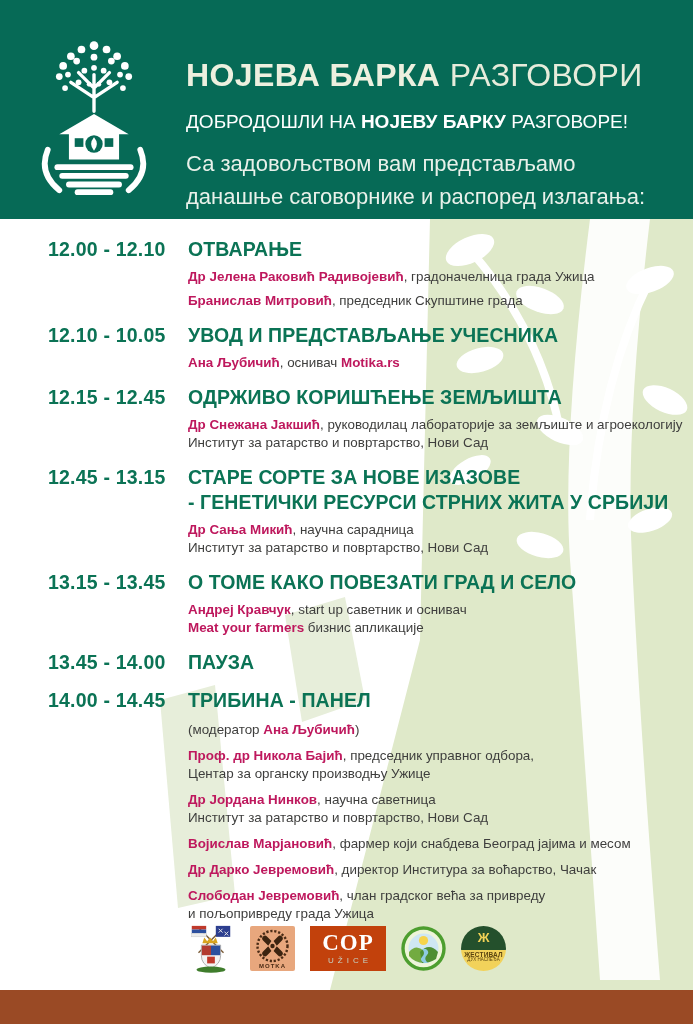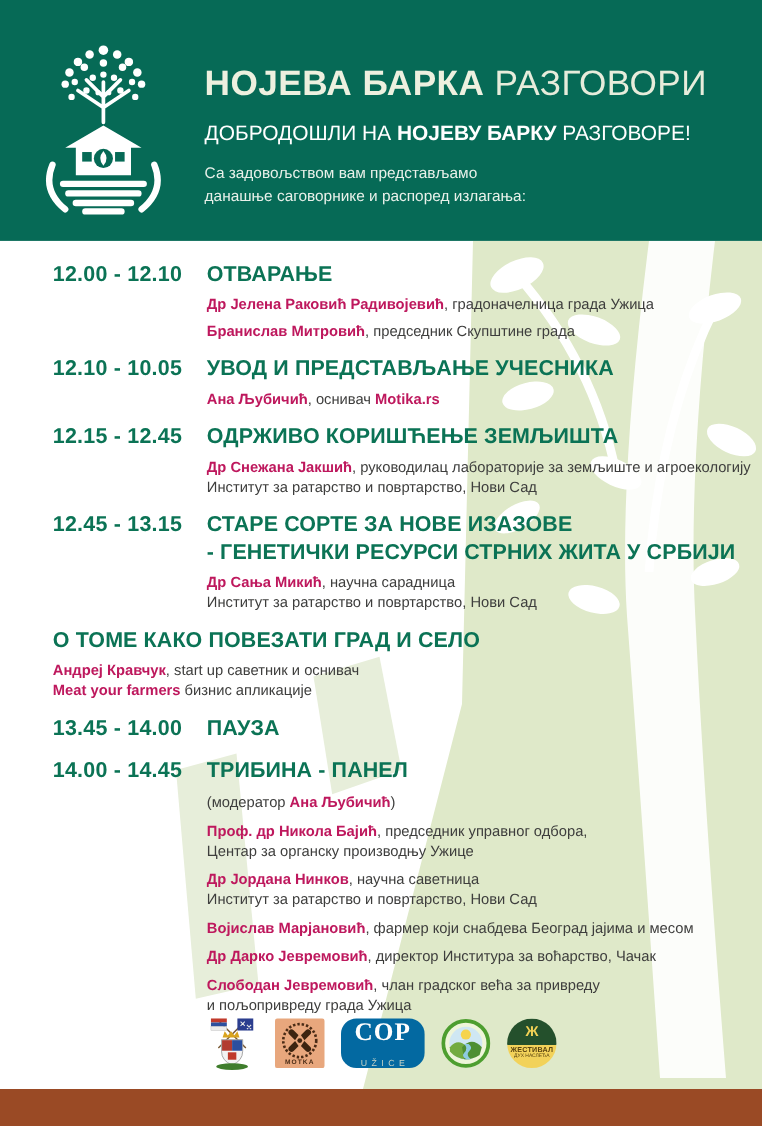--- a/index.html
+++ b/index.html
@@ -22,21 +22,21 @@
     position:absolute;left:0;top:0;right:0;height:219px;
     background:var(--header-bg);
   }
   .ark-logo{position:absolute;left:36px;top:36px;width:116px;height:162px;}
   .header-text{position:absolute;left:186px;top:58px;right:14px;color:#fff;}
   .main-title{font-size:32px;line-height:1.1;color:#edf0df;letter-spacing:.4px;white-space:nowrap;}
   .main-title .bold{font-weight:bold;}
   .main-title .regular{font-weight:normal;color:#e7ecdb;}
   .welcome{margin-top:18px;font-size:19px;color:#ffffff;white-space:nowrap;}
   .welcome .bold{font-weight:bold;}
-  .intro{margin-top:14px;font-size:14px;line-height:1.5;color:#e9f1ea;}
+  .intro{margin-top:14px;font-size:22px;line-height:1.5;color:#e9f1ea;}
   
   .schedule{position:absolute;left:48px;top:237px;right:14px;}
   .row{display:grid;grid-template-columns:140px 1fr;margin-bottom:13px;}
   .time{
     font-weight:bold;font-size:19.5px;color:var(--accent-green);
     white-space:nowrap;letter-spacing:.2px;line-height:25px;
   }
   .title-line{
     font-weight:bold;font-size:19.5px;color:var(--accent-green);
     line-height:25px;letter-spacing:.1px;white-space:nowrap;
@@ -46,22 +46,22 @@
   .speaker-line{font-size:13.4px;line-height:18px;color:var(--body-text);white-space:nowrap;}
   .speaker-line .b{font-weight:bold;color:#be185d;}
   
   .logos{
     position:absolute;left:0;right:0;top:922px;height:52px;
     display:flex;justify-content:center;align-items:center;gap:15px;
   }
   .coat{width:48px;height:50px;}
   .motka{width:45px;height:45px;background:#e8a77d;border-radius:2px;}
   .cop{
-    width:76px;height:45px;background:#0369a1;display:flex;flex-direction:column;
-    align-items:center;justify-content:space-between;border-radius:14px;
+    width:76px;height:45px;background:#c2410c;display:flex;flex-direction:column;
+    align-items:center;justify-content:center;
   }
   .cop-top{
     font-family:"Liberation Serif","DejaVu Serif",serif;font-weight:bold;
     font-size:23px;line-height:1;color:#ffffff;letter-spacing:1px;
   }
   .cop-bottom{font-size:8px;letter-spacing:4px;color:#c6d3c6;margin-top:2px;padding-left:4px;}
   .eco{width:45px;height:45px;}
   .fest{width:45px;height:45px;border-radius:50%;overflow:hidden;display:flex;flex-direction:column;}
   .fest-top{flex:0 0 54%;background:#24502c;display:flex;align-items:center;justify-content:center;}
   .fest-glyph{color:#f2d256;font-weight:bold;font-size:13px;line-height:1;}
@@ -191,20 +191,21 @@
         <div class="body">
           <div class="title-line">СТАРЕ СОРТЕ ЗА НОВЕ ИЗАЗОВЕ</div>
           <div class="title-line">- ГЕНЕТИЧКИ РЕСУРСИ СТРНИХ ЖИТА У СРБИЈИ</div>
           <div class="speaker-block">
             <div class="speaker-line"><span class="b">Др Сања Микић</span><span>, научна сарадница</span></div>
             <div class="speaker-line"><span>Институт за ратарство и повртарство, Нови Сад</span></div>
           </div>
         </div>
       </div>
       <div class="row">
+        <div class="time">13.15 - 13.45</div>
         <div class="body">
           <div class="title-line">О ТОМЕ КАКО ПОВЕЗАТИ ГРАД И СЕЛО</div>
           <div class="speaker-block">
             <div class="speaker-line"><span class="b">Андреј Кравчук</span><span>, start up саветник и оснивач</span></div>
             <div class="speaker-line"><span class="b">Meat your farmers</span><span> бизнис апликације</span></div>
           </div>
         </div>
       </div>
       <div class="row">
         <div class="time">13.45 - 14.00</div>

